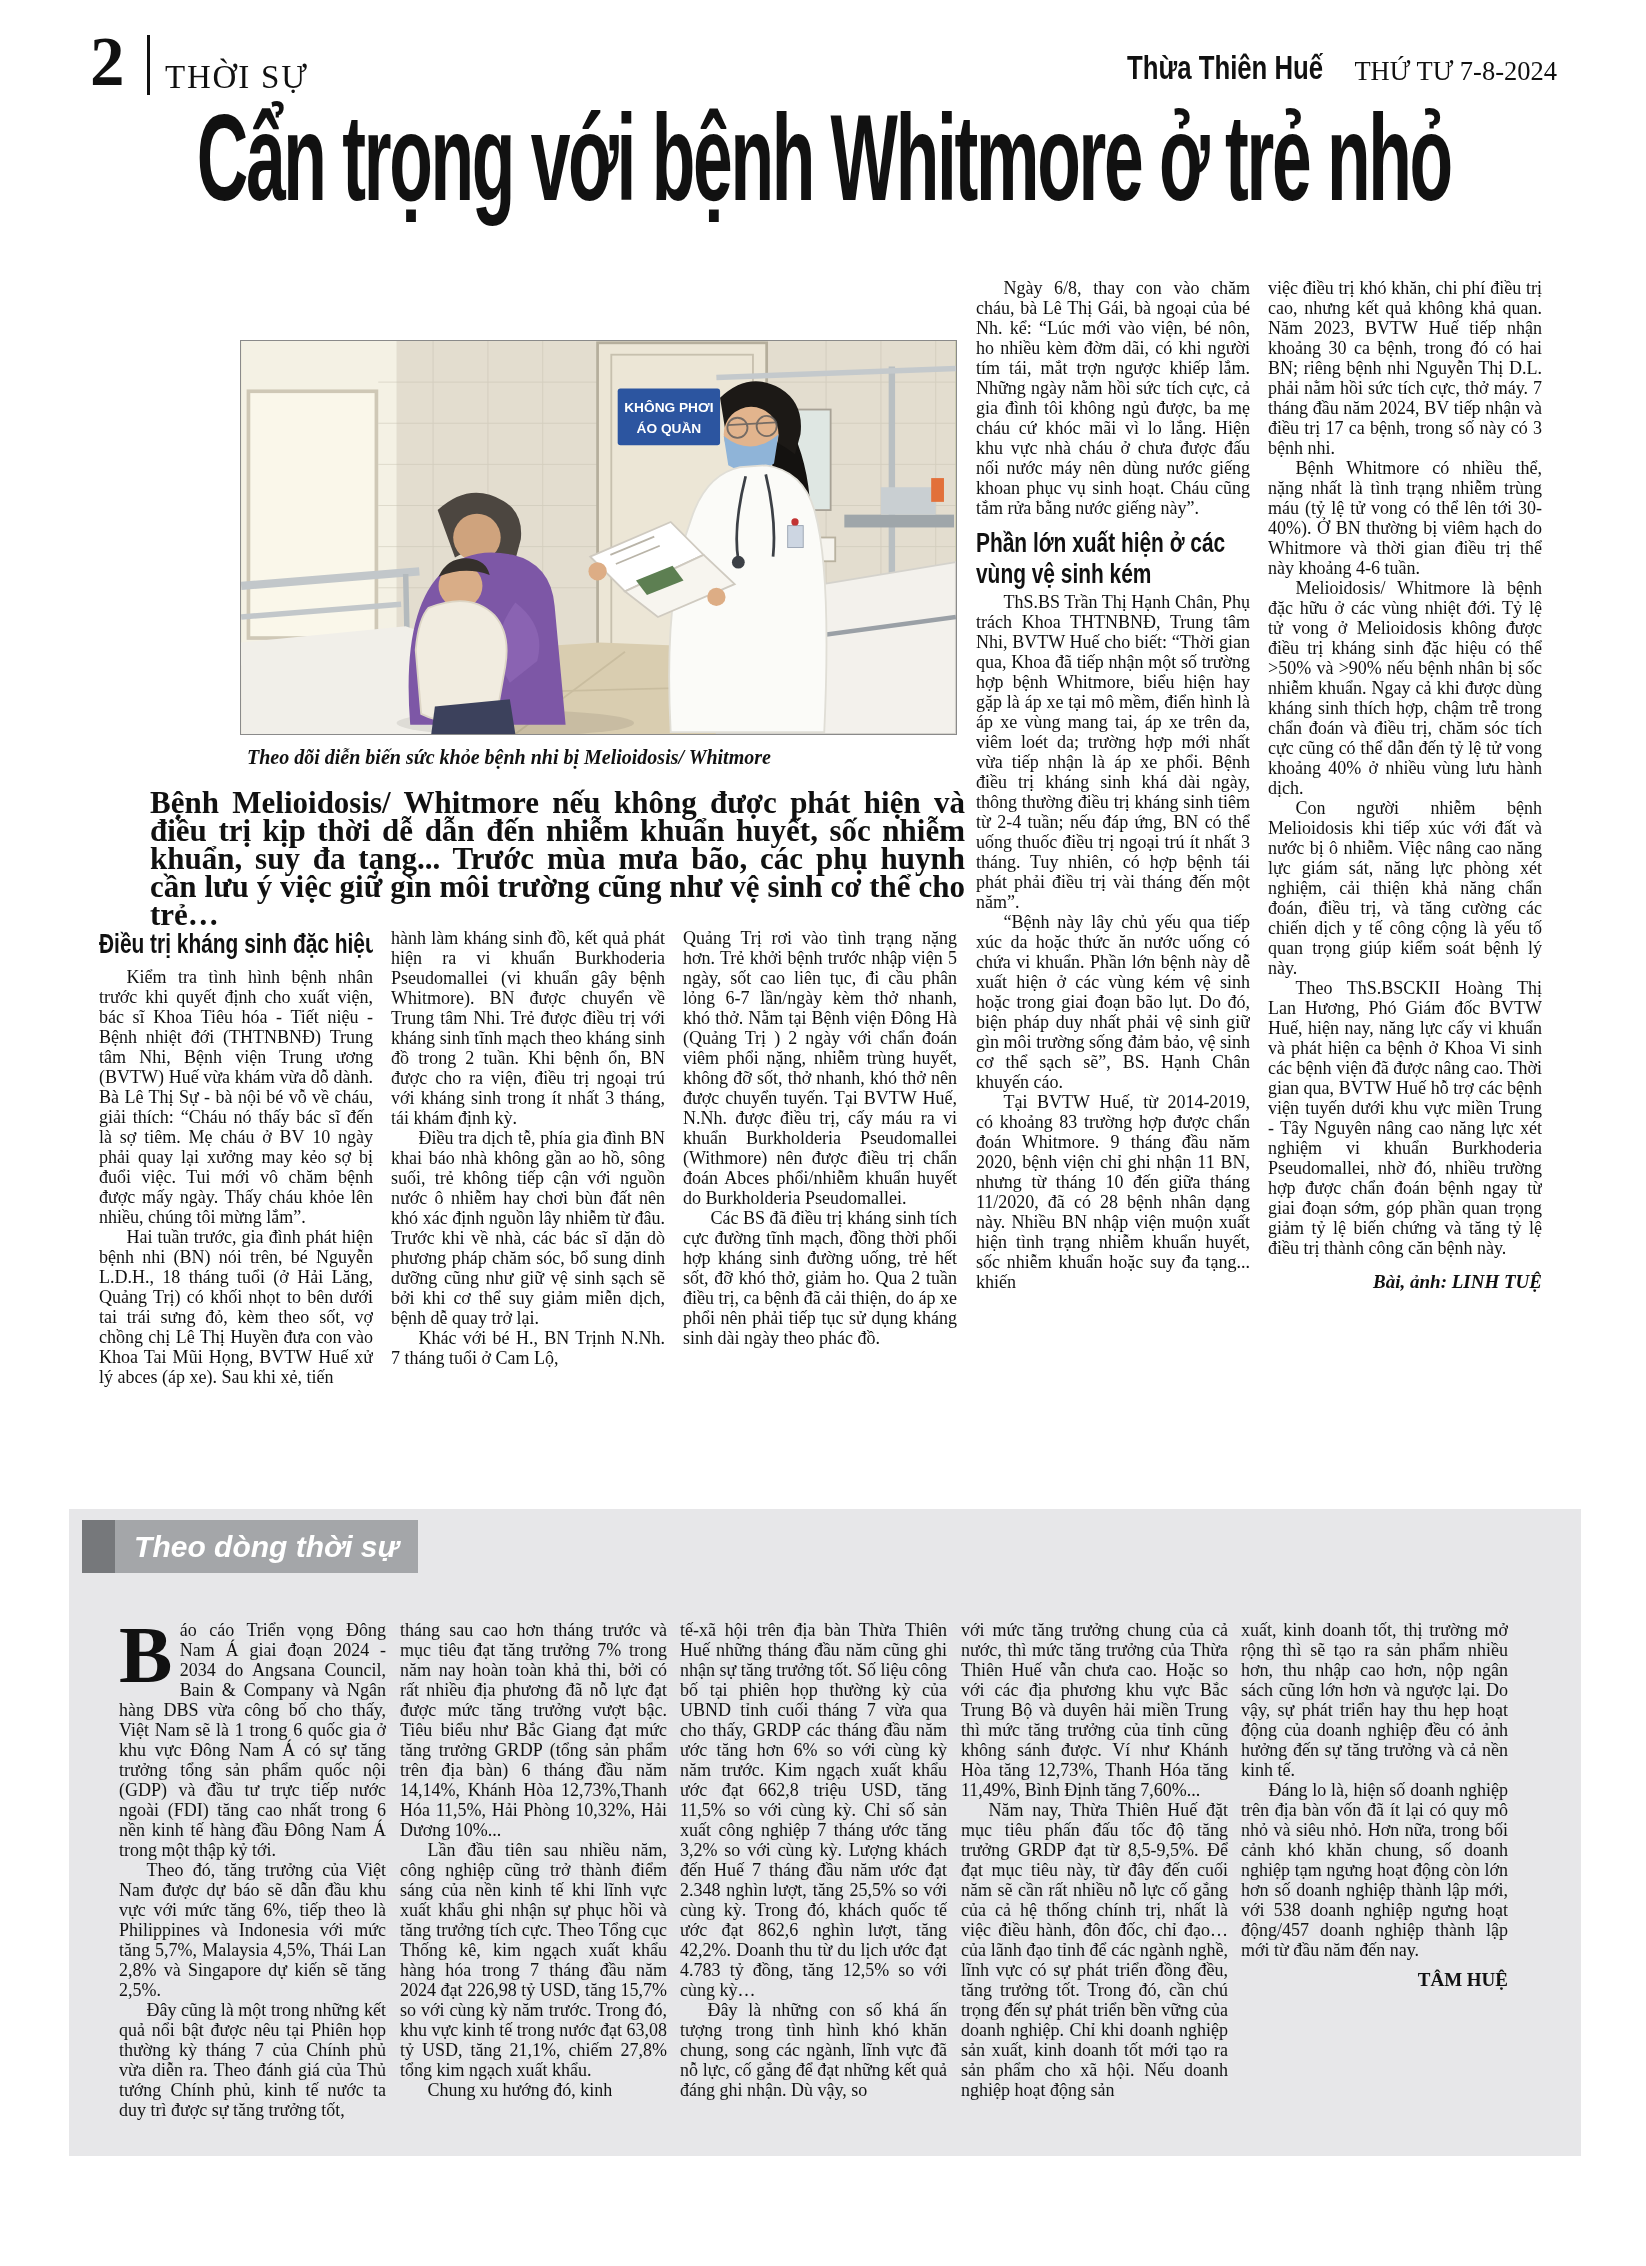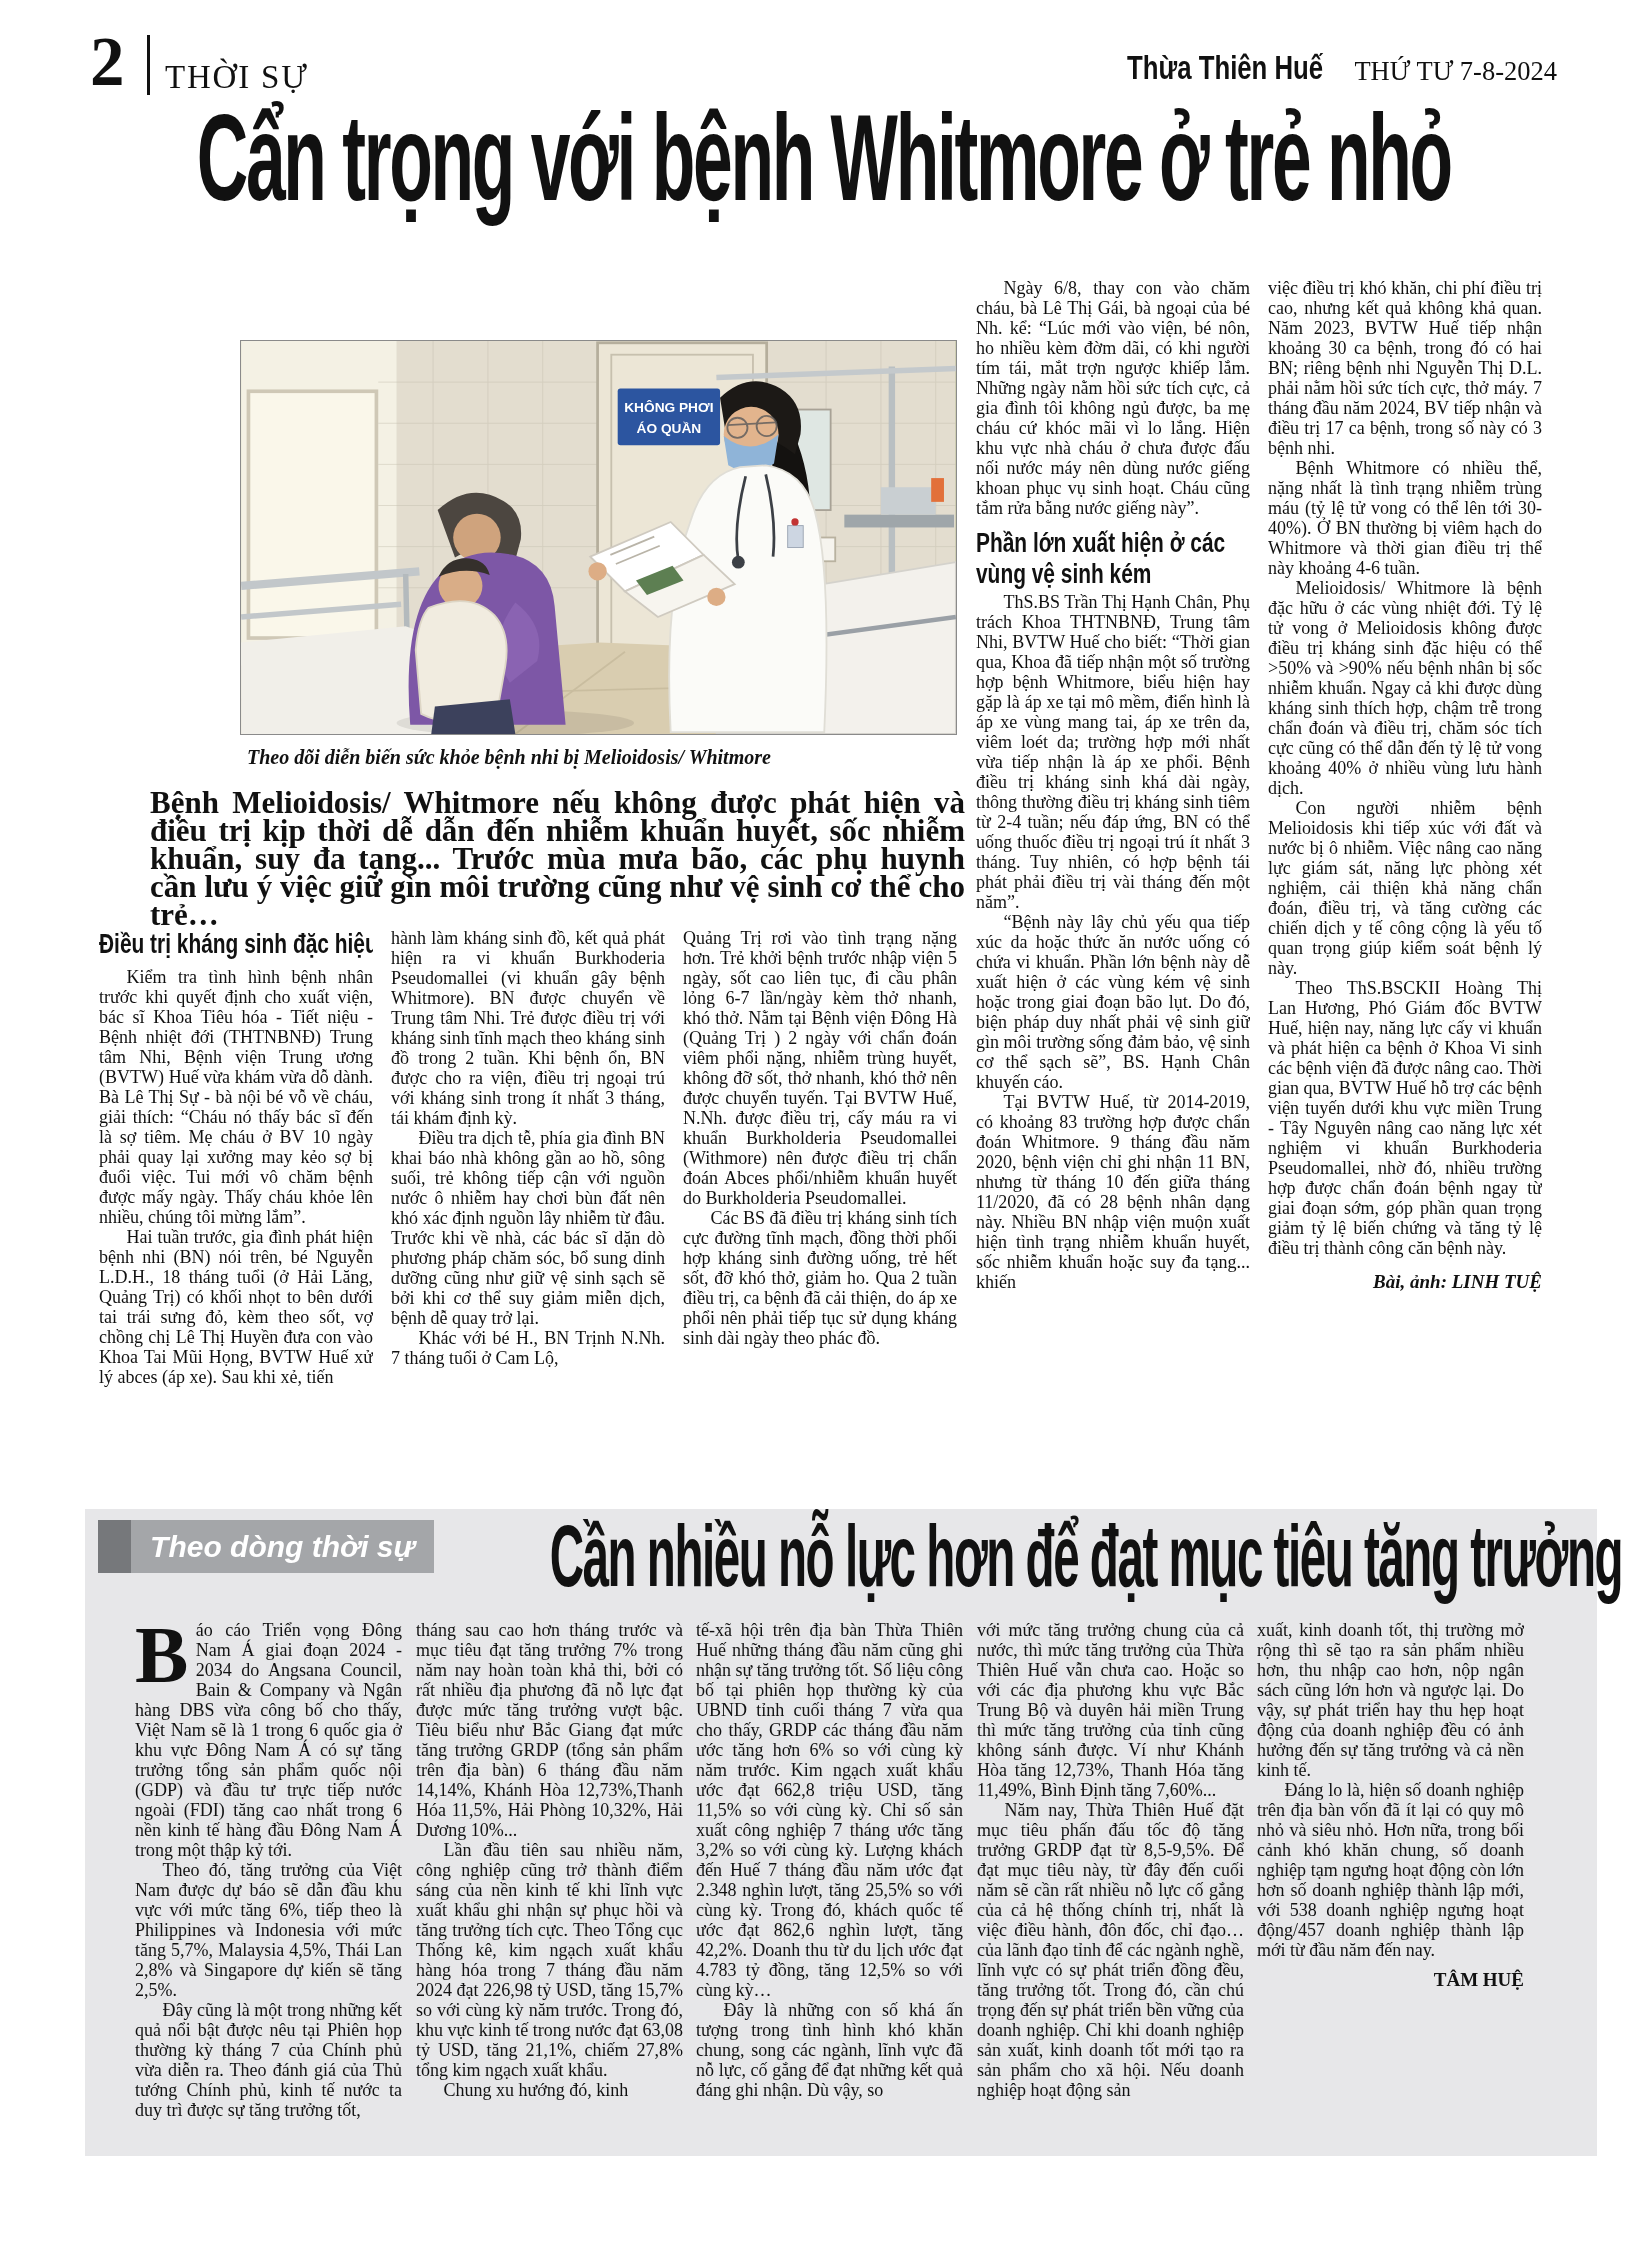--- a/index.html
+++ b/index.html
@@ -32,21 +32,21 @@
   .para{font-size:18px;line-height:20px;text-align:justify;text-indent:27.4px;margin:0;}
   .nodent{text-indent:0;}
   .col-head{margin:0 0 13px 0;}
   .col-head span{display:inline-block;font-family:"Liberation Sans",sans-serif;font-weight:bold;
       font-size:22px;transform:scale(.95,1.25);transform-origin:left top;white-space:nowrap;}
   .sub-head{margin:9.1px 0 14.6px 0;}
   .sub-head span{display:inline-block;font-family:"Liberation Sans",sans-serif;font-weight:bold;
       font-size:22px;line-height:25px;transform:scale(.95,1.25);transform-origin:left top;}
   .byline1{margin-top:12.8px;font-size:19px;font-weight:bold;font-style:italic;text-align:right;text-indent:0;}
   
-  .section2{position:absolute;left:69px;top:1509px;width:1512px;height:647px;background:#e7e7e9;margin-left:16px;}
+  .section2{position:absolute;left:69px;top:1509px;width:1512px;height:647px;background:#e7e7e9;}
   .kicker-dark{position:absolute;left:12.8px;top:11px;width:33px;height:53px;background:#76787b;}
   .kicker{position:absolute;left:46px;top:11px;width:303px;height:53px;background:#a4a6a9;
           color:#fff;font-family:"Liberation Sans",sans-serif;font-weight:bold;font-style:italic;
           font-size:30px;line-height:53px;text-align:center;}
   .headline2{position:absolute;left:347px;top:-3.7px;width:1160px;text-align:center;height:110px;}
   .headline2 span{display:inline-block;white-space:nowrap;font-family:"Liberation Sans",sans-serif;
        font-weight:bold;font-size:58px;letter-spacing:-1.8px;transform:scale(.82,1.5);transform-origin:center top;}
   .bcol{position:absolute;top:111px;width:267px;height:523px;overflow:hidden;}
   .b1{left:50px;} .b2{left:331px;} .b3{left:611px;} .b4{left:892px;} .b5{left:1172px;}
   .dropcap{float:left;font-size:80px;line-height:62px;font-weight:bold;padding:3.7px 7.3px 0 0;}
@@ -214,23 +214,20 @@
         <p class="para">Melioidosis/ Whitmore là bệnh đặc hữu ở các vùng nhiệt đới. Tỷ lệ tử vong ở Melioidosis không được điều trị kháng sinh đặc hiệu có thể &gt;50% và &gt;90% nếu bệnh nhân bị sốc nhiễm khuẩn. Ngay cả khi được dùng kháng sinh thích hợp, chậm trễ trong chẩn đoán và điều trị, chăm sóc tích cực cũng có thể dẫn đến tỷ lệ tử vong khoảng 40% ở nhiều vùng lưu hành dịch.</p>
         <p class="para">Con người nhiễm bệnh Melioidosis khi tiếp xúc với đất và nước bị ô nhiễm. Việc nâng cao năng lực giám sát, năng lực phòng xét nghiệm, cải thiện khả năng chẩn đoán, điều trị, và tăng cường các chiến dịch y tế công cộng là yếu tố quan trọng giúp kiểm soát bệnh lý này.</p>
         <p class="para">Theo ThS.BSCKII Hoàng Thị Lan Hương, Phó Giám đốc BVTW Huế, hiện nay, năng lực cấy vi khuẩn và phát hiện ca bệnh ở Khoa Vi sinh các bệnh viện đã được nâng cao. Thời gian qua, BVTW Huế hỗ trợ các bệnh viện tuyến dưới khu vực miền Trung - Tây Nguyên nâng cao năng lực xét nghiệm vi khuẩn Burkhoderia Pseudomallei, nhờ đó, nhiều trường hợp được chẩn đoán bệnh ngay từ giai đoạn sớm, góp phần quan trọng giảm tỷ lệ biến chứng và tăng tỷ lệ điều trị thành công căn bệnh này.</p>
       </div>
     <p class="byline1">Bài, ảnh: LINH TUỆ</p>
   </div>
 
   <div class="section2">
     <div class="kicker-dark"></div>
     <div class="kicker">Theo dòng thời sự</div>
-    <div class="headline2">
-      <span>Cần nhiều nỗ lực hơn để đạt mục tiêu tăng trưởng</span>
-    </div>
 
     <div class="bcol b1">
       <p class="para nodent"><span class="dropcap">B</span><span>áo cáo Triển vọng Đông Nam Á giai đoạn 2024 - 2034 do Angsana Council, Bain &amp; Company và Ngân hàng DBS vừa công bố cho thấy, Việt Nam sẽ là 1 trong 6 quốc gia ở khu vực Đông Nam Á có sự tăng trưởng tổng sản phẩm quốc nội (GDP) và đầu tư trực tiếp nước ngoài (FDI) tăng cao nhất trong 6 nền kinh tế hàng đầu Đông Nam Á trong một thập kỷ tới.</span></p>
       <div>
           <p class="para">Theo đó, tăng trưởng của Việt Nam được dự báo sẽ dẫn đầu khu vực với mức tăng 6%, tiếp theo là Philippines và Indonesia với mức tăng 5,7%, Malaysia 4,5%, Thái Lan 2,8% và Singapore dự kiến sẽ tăng 2,5%.</p>
           <p class="para">Đây cũng là một trong những kết quả nổi bật được nêu tại Phiên họp thường kỳ tháng 7 của Chính phủ vừa diễn ra. Theo đánh giá của Thủ tướng Chính phủ, kinh tế nước ta duy trì được sự tăng trưởng tốt,</p>
         </div>
     </div>
 
     <div class="bcol b2">

